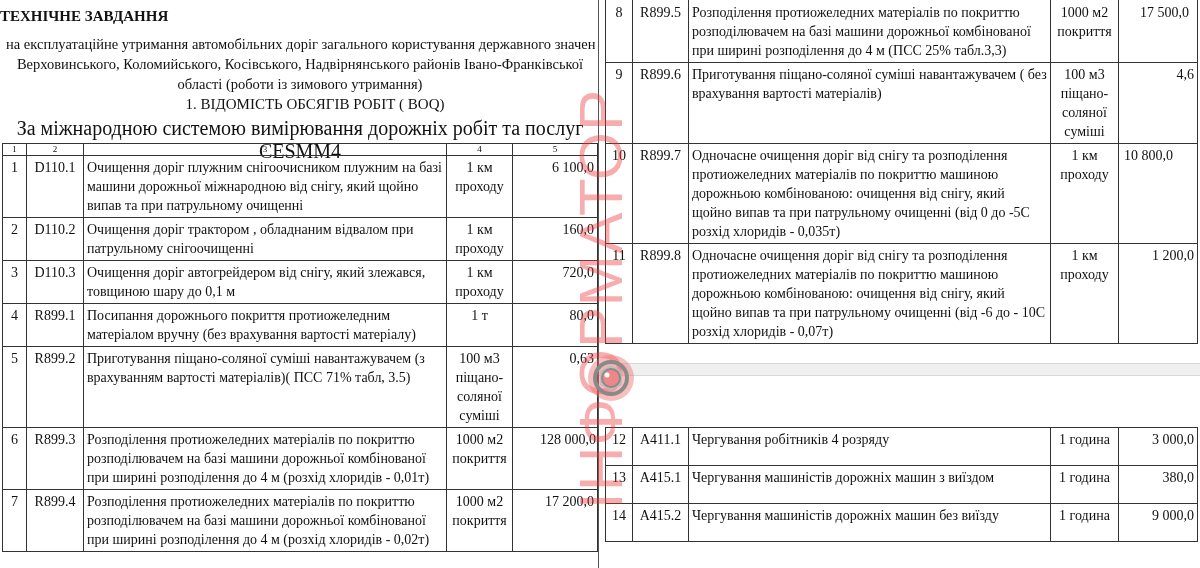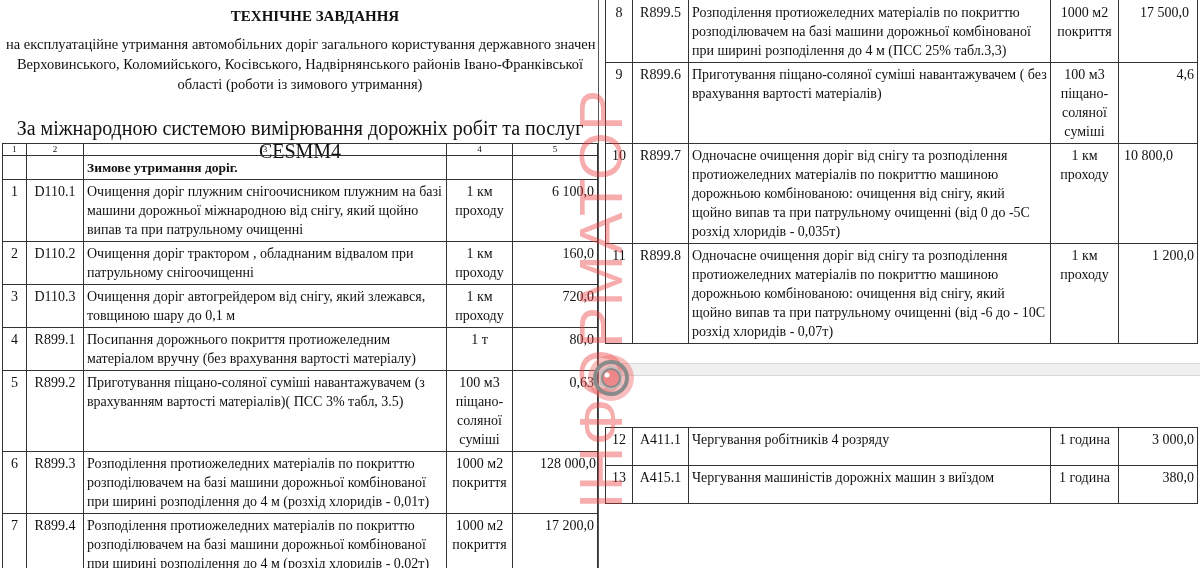--- a/index.html
+++ b/index.html
@@ -2,21 +2,21 @@
 <html><head>
 <meta charset="utf-8">
 <style>
   * { box-sizing: border-box; margin: 0; padding: 0; }
   html, body { width: 1200px; height: 568px; overflow: hidden; background: #ffffff; }
   body { position: relative; font-family: "Liberation Serif", "DejaVu Serif", serif; color: #111; }
 
   .page-left { position: absolute; left: 0; top: 0; width: 600px; height: 568px; overflow: hidden; background: #fff; }
   .page-right { position: absolute; left: 598px; top: 0; width: 602px; height: 568px; overflow: hidden; background: #fff; border-left: 1px solid #555; }
 
-  .doc-title { position: absolute; left: 0; width: 630px; top: 8px; text-align: center; font-weight: bold; font-size: 15px; }
+  .doc-title { position: absolute; left: 0; width: 630px; top: 8px; text-align: left; font-weight: bold; font-size: 15px; }
   .doc-sub { position: absolute; left: -10px; width: 620px; top: 34px; text-align: center; font-size: 14.5px; line-height: 20px; white-space: nowrap; }
   .doc-sub .l1 { display: block; text-align: left; padding-left: 16px; }
   .doc-section { position: absolute; left: 0; width: 630px; top: 96px; text-align: center; font-size: 15px; }
   .doc-system { position: absolute; left: 0; width: 600px; top: 117px; text-align: center; font-size: 20px; }
 
   table.boq { position: absolute; border-collapse: collapse; table-layout: fixed; }
   table.boq td { border: 1px solid #333; vertical-align: top; font-size: 14px; line-height: 19px; padding: 2px 3px; }
   table.boq td.c { text-align: center; }
   table.boq td.r { text-align: right; }
   table.boq td.hdr { font-size: 8.5px; line-height: 11px; text-align: center; vertical-align: middle; color: #222; padding: 2px 1px; }
@@ -45,45 +45,39 @@
 </head>
 <body>
 
 <div class="page-left">
   <div class="doc-title">ТЕХНІЧНЕ ЗАВДАННЯ</div>
   <div class="doc-sub">
     <span class="l1">на експлуатаційне утримання автомобільних доріг загального користування державного значен</span>
     <span style="display:block">Верховинського, Коломийського, Косівського, Надвірнянського районів Івано-Франківської</span>
     <span style="display:block">області (роботи із зимового утримання)</span>
   </div>
+  <div class="doc-section">1.   ВІДОМІСТЬ ОБСЯГІВ РОБІТ ( BOQ)</div>
   <div class="doc-system">За міжнародною системою вимірювання дорожніх робіт та послуг CESMM4</div>
 
   <table class="boq tbl-left">
     <colgroup>
       <col style="width:24px">
         <col style="width:57px">
         <col style="width:363px">
         <col style="width:66px">
         <col style="width:85px">
     </colgroup>
     <tbody>
     <tr style="height:12px">
       <td class="idx">1</td>
       <td class="idx">2</td>
       <td class="idx">3</td>
       <td class="idx">4</td>
       <td class="idx">5</td>
     </tr>
-    <tr style="height:20px">
-      <td></td>
-          <td></td>
-      <td class="bold">Зимове утримання доріг.</td>
-      <td></td>
-          <td></td>
-    </tr>
     <tr style="height:58px">
       <td class="c">1</td>
       <td class="c">D110.1</td>
       <td> Очищення доріг плужним снігоочисником плужним на базі машини дорожньої міжнародною від снігу, який щойно випав та при патрульному очищенні</td>
       <td class="c">1 км проходу</td>
       <td class="r">6 100,0</td>
     </tr>
     <tr style="height:42px">
       <td class="c">2</td>
       <td class="c">D110.2</td>
@@ -101,21 +95,21 @@
     <tr style="height:38px">
       <td class="c">4</td>
       <td class="c">R899.1</td>
       <td> Посипання дорожнього покриття протиожеледним матеріалом вручну (без врахування вартості матеріалу)</td>
       <td class="c">1 т</td>
       <td class="r">80,0</td>
     </tr>
     <tr style="height:78px">
       <td class="c">5</td>
       <td class="c">R899.2</td>
-      <td> Приготування піщано-соляної суміші навантажувачем (з врахуванням вартості матеріалів)( ПСС 3% табл, 3.5)</td>
+      <td> Приготування піщано-соляної суміші навантажувачем (з врахуванням вартості матеріалів)( ПСС 71% табл, 3.5)</td>
       <td class="c">100 м3 піщано-соляної суміші</td>
       <td class="r">0,63</td>
     </tr>
     <tr style="height:57px">
       <td class="c">6</td>
       <td class="c">R899.3</td>
       <td> Розподілення протиожеледних матеріалів по покриттю розподілювачем на базі машини дорожньої комбінованої при ширині розподілення до 4 м (розхід хлоридів - 0,01т)</td>
       <td class="c">1000 м2 покриття</td>
       <td class="r" style="padding-right:1px">128 000,0</td>
     </tr>
@@ -189,20 +183,27 @@
       <td class="c">1 година</td>
       <td class="r">3 000,0</td>
     </tr>
     <tr style="height:38px">
       <td class="c">13</td>
       <td class="c">A415.1</td>
       <td>Чергування машиністів дорожніх машин з виїздом</td>
       <td class="c">1 година</td>
       <td class="r">380,0</td>
     </tr>
+    <tr style="height:38px">
+      <td class="c">14</td>
+      <td class="c">A415.2</td>
+      <td>Чергування машиністів дорожніх машин без виїзду</td>
+      <td class="c">1 година</td>
+      <td class="r">9 000,0</td>
+    </tr>
   </tbody>
     </table>
 </div>
 
 <div class="watermark">
   <div class="wm-text">ІНФОРМАТОР</div>
 </div>
 <div class="lens">
   <svg viewBox="0 0 46 46">
     <circle cx="23" cy="23" r="16" fill="none" stroke="#8a8a8a" stroke-width="4"></circle>

